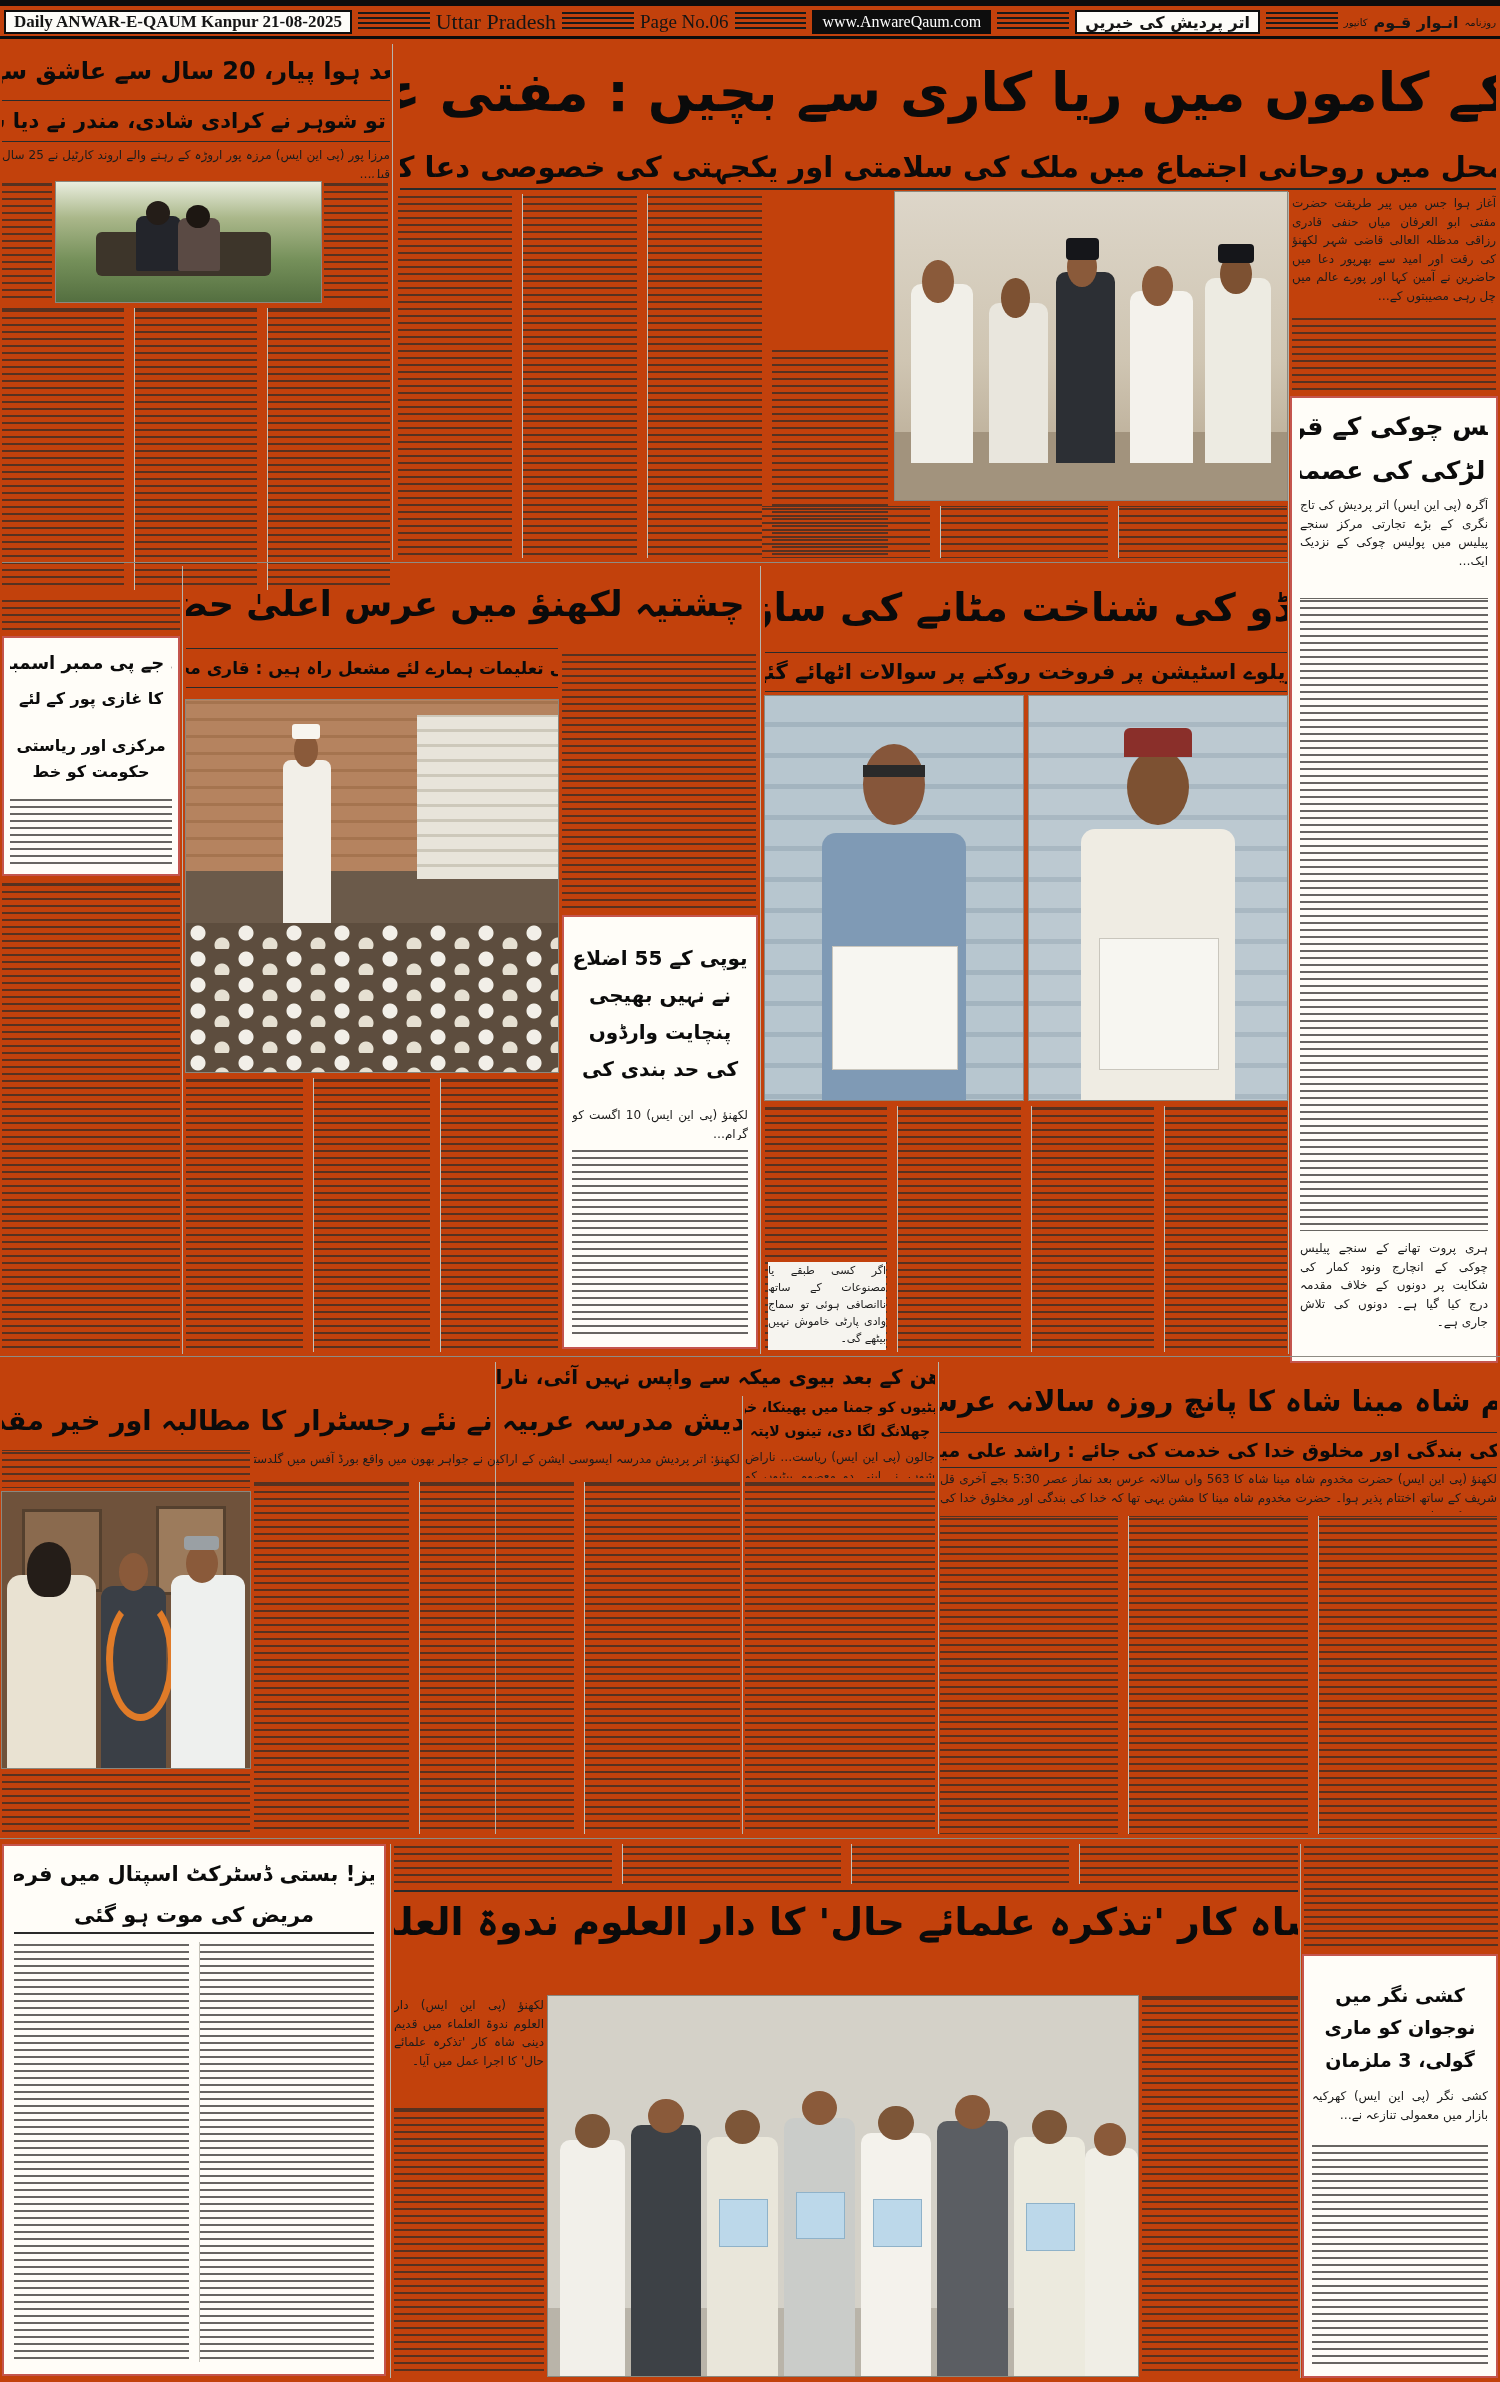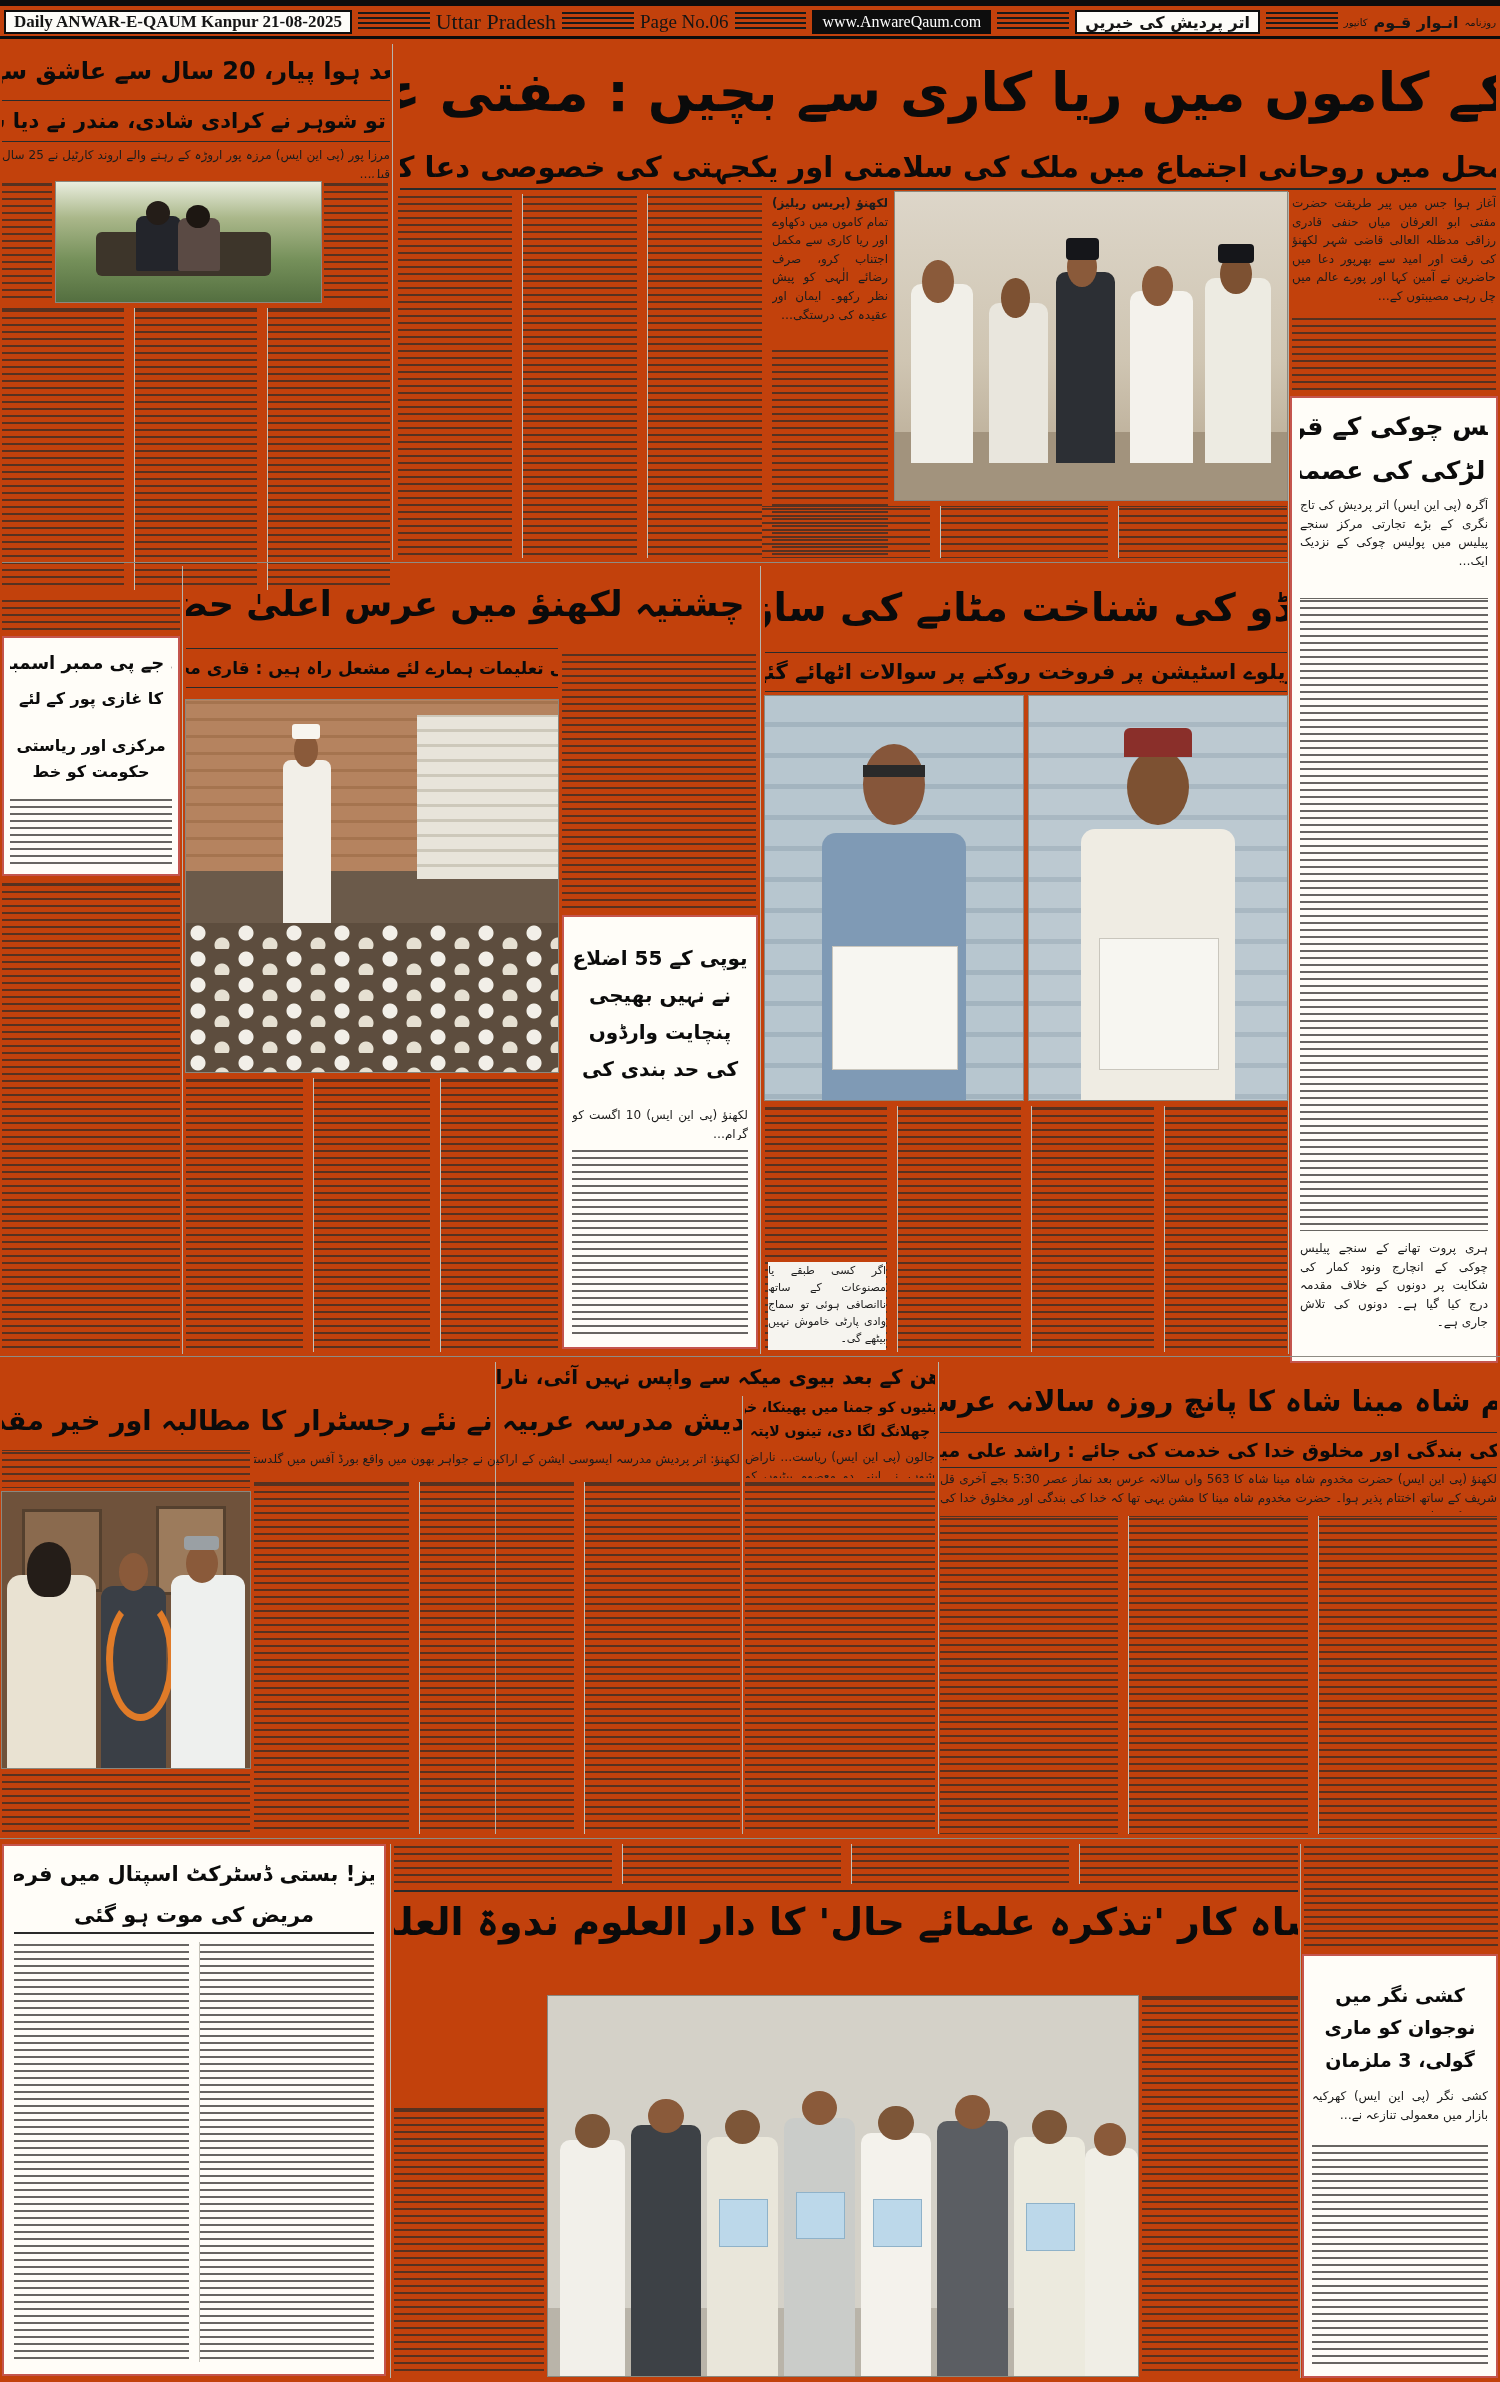--- a/index.html
+++ b/index.html
@@ -81,24 +81,20 @@
   <div class="abs vline" style="left:392px;top:44px;height:516px;"></div>
 
   <div class="abs hl" style="left:400px;top:42px;width:1096px;height:100px;font-size:54px;">دین و دنیا کے کاموں میں ریا کاری سے بچیں : مفتی عرفان میاں</div>
   <div class="abs hl rule-b" style="left:400px;top:146px;width:1096px;height:42px;font-size:29px;">فرنگی محل میں روحانی اجتماع میں ملک کی سلامتی اور یکجہتی کی خصوصی دعا کا اہتمام</div>
 
   <div class="abs cols" style="left:398px;top:194px;width:364px;height:364px;">
     <div class="col greek"></div>
     <div class="col greek"></div>
     <div class="col greek"></div>
   </div>
-  <div class="abs lead" style="left:772px;top:194px;width:116px;height:150px;">
-    <span style="font-weight:700;">لکھنؤ (پریس ریلیز)</span>
-    <span>تمام کاموں میں دکھاوے اور ریا کاری سے مکمل اجتناب کرو، صرف رضائے الٰہی کو پیش نظر رکھو۔ ایمان اور عقیدہ کی درستگی…</span>
-  </div>
   <div class="abs greek" style="left:772px;top:348px;width:116px;height:210px;"></div>
 
   <div class="ph" style="left:895px;top:192px;width:392px;height:308px;">
     <div style="inset:0;background:linear-gradient(180deg,#ddd6c9 0%,#cfc5b2 55%,#b3a48d 100%);"></div>
     <div style="left:0;bottom:0;width:100%;height:22%;background:#a2937d;"></div>
     <div style="left:4%;top:30%;width:16%;height:58%;background:#f1efe8;border-radius:10px 10px 0 0;"></div>
     <div style="left:7%;top:22%;width:8%;height:14%;background:#8a5a3a;border-radius:50%;"></div>
     <div style="left:24%;top:36%;width:15%;height:52%;background:#e9e6dd;border-radius:10px 10px 0 0;"></div>
     <div style="left:27%;top:28%;width:7.5%;height:13%;background:#7d5132;border-radius:50%;"></div>
     <div style="left:41%;top:26%;width:15%;height:62%;background:#2c2f34;border-radius:10px 10px 0 0;"></div>
@@ -243,20 +239,21 @@
   </div>
   <div class="abs vline" style="left:390px;top:1844px;height:534px;"></div>
 
   <div class="abs cols" style="left:394px;top:1844px;width:904px;height:40px;">
     <div class="col greek"></div>
     <div class="col greek"></div>
     <div class="col greek"></div>
     <div class="col greek"></div>
   </div>
   <div class="abs hl" style="left:394px;top:1890px;width:904px;height:60px;font-size:38px;border-top:2px solid #2a2a2a;">قدیم دینی شاہ کار 'تذکرہ علمائے حال' کا دار العلوم ندوۃ العلماء میں اجرا</div>
+  <div class="abs lead" style="left:394px;top:1996px;width:150px;height:108px;">لکھنؤ (پی این ایس) دار العلوم ندوۃ العلماء میں قدیم دینی شاہ کار 'تذکرہ علمائے حال' کا اجرا عمل میں آیا۔</div>
   <div class="abs greek" style="left:394px;top:2108px;width:150px;height:268px;"></div>
   <div class="ph" style="left:548px;top:1996px;width:590px;height:380px;">
     <div style="inset:0;background:#d4d1c8;"></div>
     <div style="left:0;bottom:0;width:100%;height:18%;background:#b9b4a9;"></div>
     <div style="left:2%;bottom:0;width:11%;height:62%;background:#f2f0ea;border-radius:10px 10px 0 0;"></div>
     <div style="left:4.5%;bottom:60%;width:6%;height:9%;background:#7d5638;border-radius:50%;"></div>
     <div style="left:14%;bottom:0;width:12%;height:66%;background:#3d4146;border-radius:10px 10px 0 0;"></div>
     <div style="left:17%;bottom:64%;width:6%;height:9%;background:#8a5a3a;border-radius:50%;"></div>
     <div style="left:27%;bottom:0;width:12%;height:63%;background:#e9e6da;border-radius:10px 10px 0 0;"></div>
     <div style="left:30%;bottom:61%;width:6%;height:9%;background:#7d5638;border-radius:50%;"></div>

